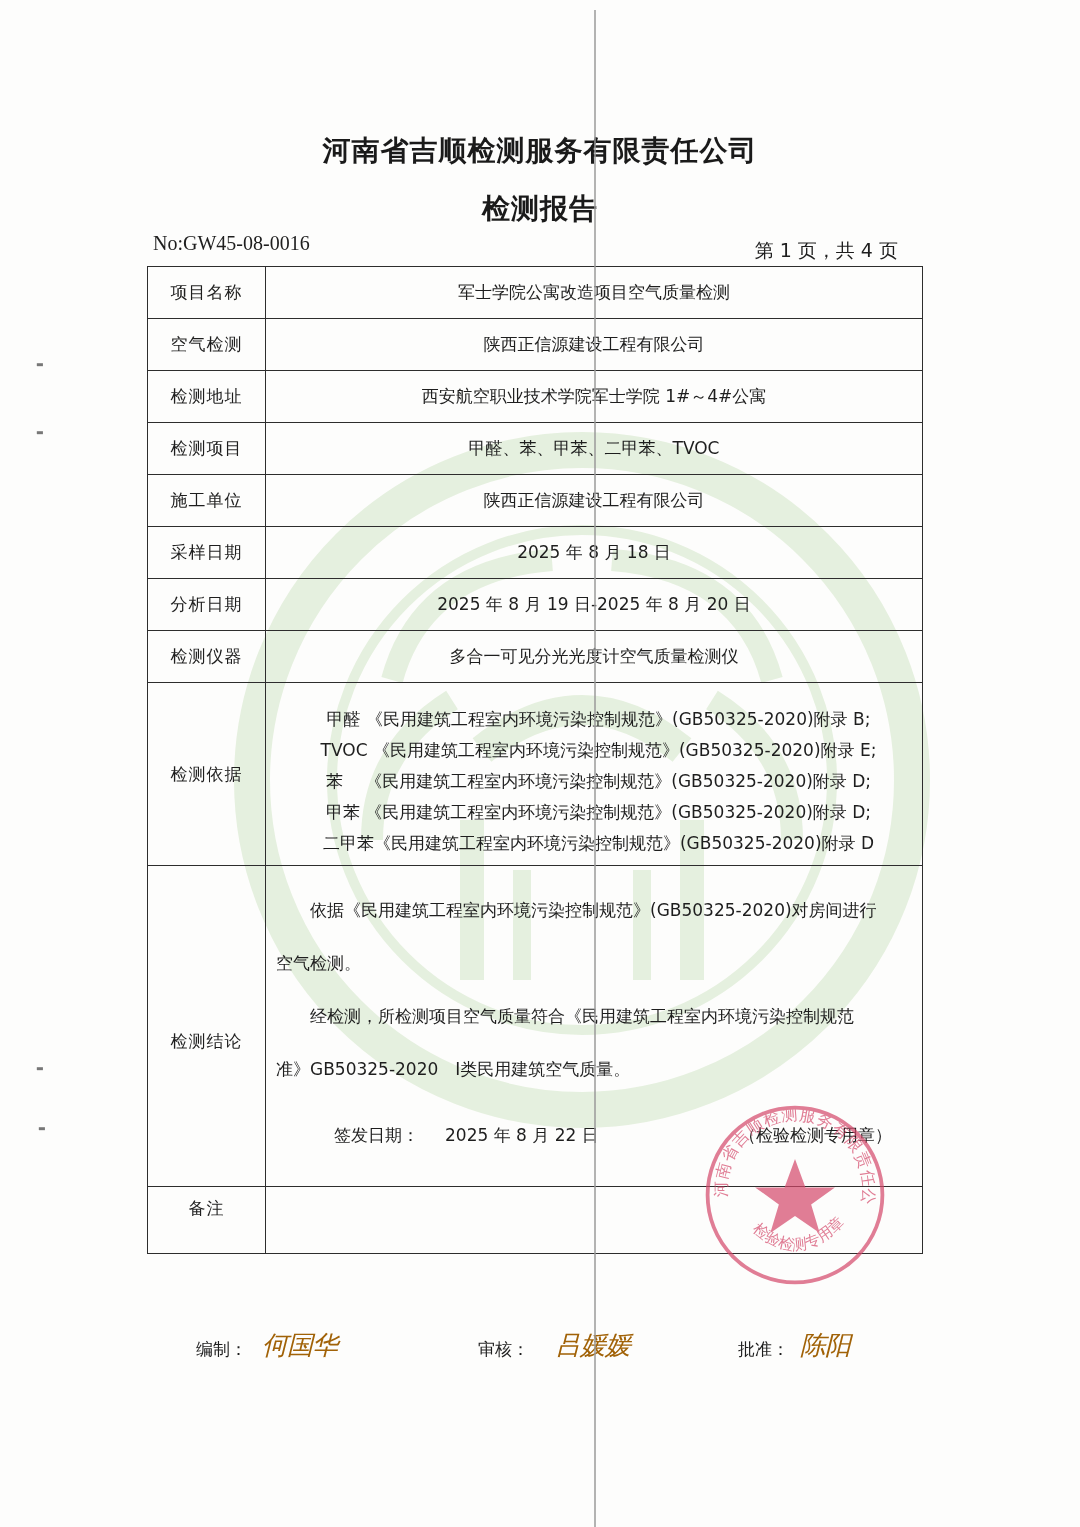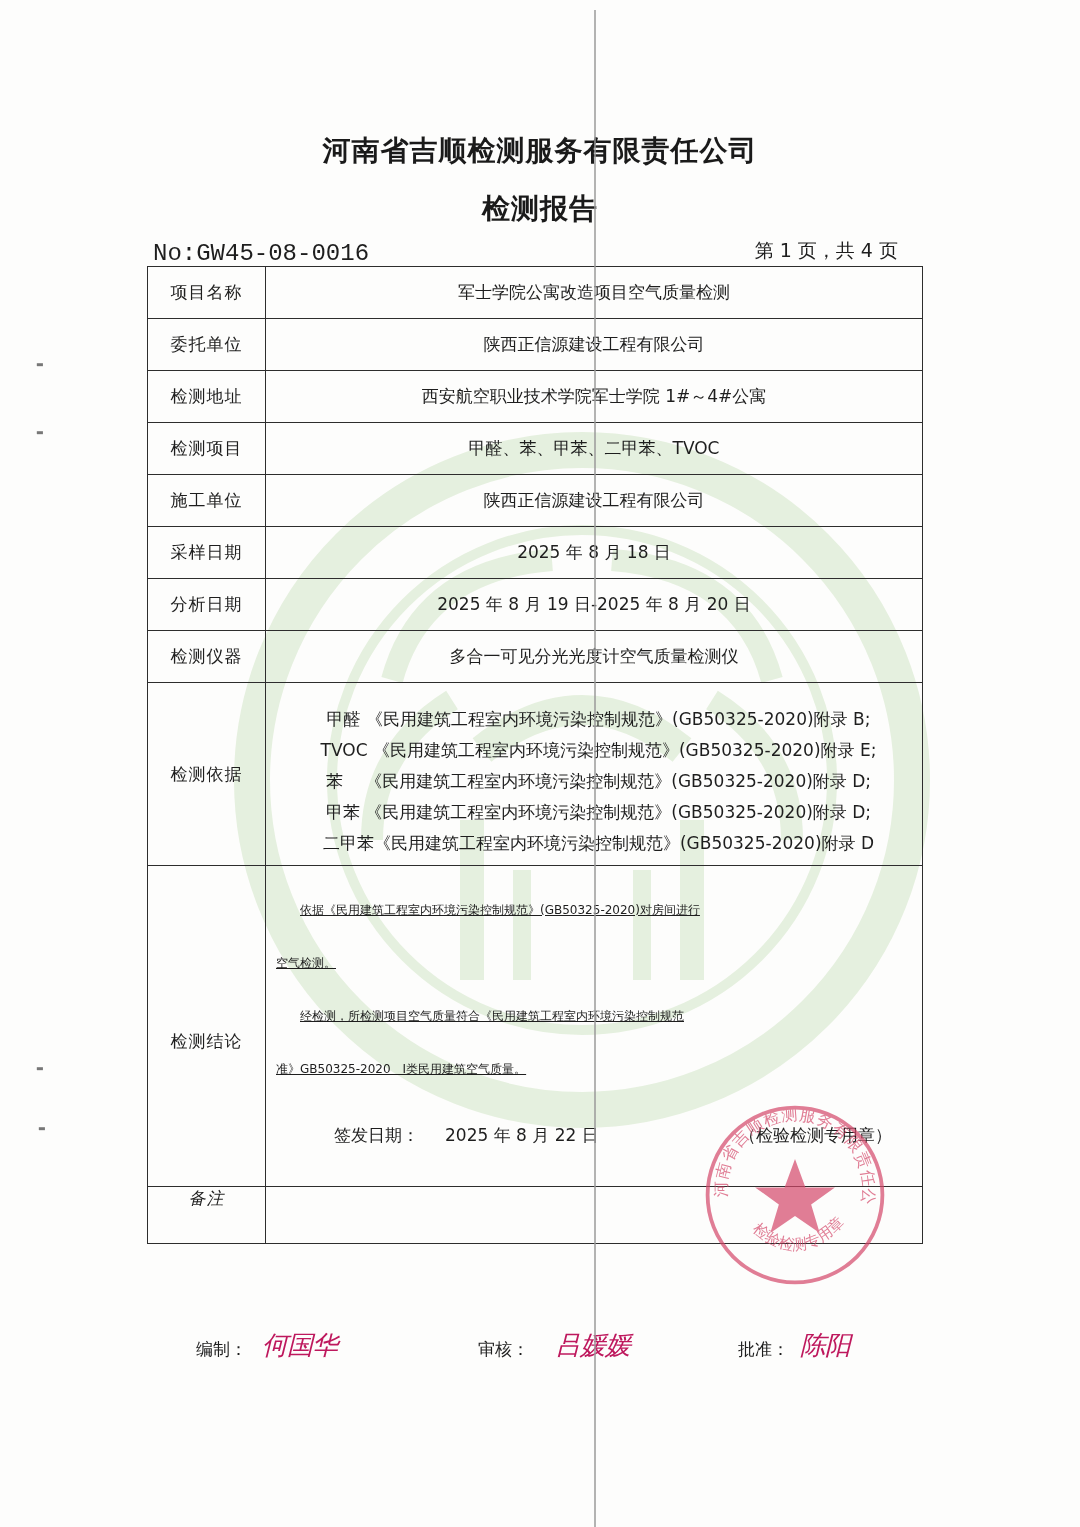--- a/index.html
+++ b/index.html
@@ -17,53 +17,53 @@
     position: absolute; left: 222px; top: 420px; width: 720px; height: 720px;
     z-index: 0; pointer-events: none;
   }
   .title {
     position: absolute; left: 0; width: 1080px; text-align: center;
     font-weight: bold; letter-spacing: 1px; color: #1a1a1a; z-index: 2;
   }
   .company-title { top: 132px; font-size: 28px; }
   .report-title { top: 190px; font-size: 28px; }
   .report-no {
-    position: absolute; left: 153px; top: 240px; font-size: 24px; z-index: 2;
-    font-family: Liberation Mono, monospace;
+    position: absolute; left: 153px; top: 232px; font-size: 20px; z-index: 2;
+    font-family: Liberation Serif, serif;
   }
   .page-info {
     position: absolute; right: 182px; top: 238px; font-size: 19px; z-index: 2;
   }
   table.report {
     position: absolute; left: 147px; top: 266px; width: 776px;
     border-collapse: collapse; z-index: 2; table-layout: fixed;
   }
   table.report td {
     border: 1.6px solid #2d2d2d; padding: 0; font-size: 17px;
   }
   td.label { width: 117px; text-align: center; vertical-align: middle; letter-spacing: 1px; margin-top: 48px; }
   td.value { text-align: center; vertical-align: middle; }
   tr.std td { height: 51px; }
   tr.basis td { height: 168px; }
   tr.basis td.value { text-align: center; padding-left: 9px; line-height: 31px; padding-top: 14px; }
   tr.conclusion td { height: 290px; }
   tr.conclusion td.label { padding-top: 30px; }
   tr.conclusion td.value { text-align: left; vertical-align: top; padding: 18px 8px 0 10px; position: relative; }
-  .para { line-height: 53px; font-size: 12px; text-decoration: underline; }
+  .para { line-height: 53px; font-size: 17px; }
   .indent { text-indent: 2em; }
   .issue-line { position: absolute; left: 68px; top: 258px; font-size: 17px; }
   .issue-line .gap { display: inline-block; width: 26px; }
   .seal-note { position: absolute; right: 30px; top: 258px; font-size: 17px; }
   tr.remarks td { height: 56px; }
-  tr.remarks td.label { vertical-align: top; padding-top: 0; font-style: italic; }
+  tr.remarks td.label { vertical-align: top; padding-top: 10px; }
   .sign-row { position: absolute; top: 1328px; left: 0; width: 1080px; height: 50px; z-index: 3; }
   .sign { position: absolute; font-size: 17px; top: 10px; }
   .sig-name {
     position: absolute; top: 0; font-size: 26px; font-family: "DejaVu Serif", serif;
-    font-style: italic; color: #be185d; letter-spacing: -1px;
+    font-style: italic; color: #a16207; letter-spacing: -1px;
   }
   .stamp {
     position: absolute; left: 700px; top: 1100px; width: 190px; height: 190px;
     z-index: 4; pointer-events: none; opacity: .7;
   }
   .specks { position: absolute; z-index: 1; color: #777; font-size: 8px; }
 </style>
 </head>
 <body>
 
@@ -86,21 +86,21 @@
 <div class="report-no">No:GW45-08-0016</div>
 <div class="page-info">第 1 页，共 4 页</div>
 
 <table class="report">
   <tbody>
       <tr class="std">
     <td class="label">项目名称</td>
     <td class="value">军士学院公寓改造项目空气质量检测</td>
   </tr>
   <tr class="std">
-    <td class="label">委托单位</td>
+    <td class="label">空气检测</td>
     <td class="value">陕西正信源建设工程有限公司</td>
   </tr>
   <tr class="std">
     <td class="label">检测地址</td>
     <td class="value">西安航空职业技术学院军士学院 1#～4#公寓</td>
   </tr>
   <tr class="std">
     <td class="label">检测项目</td>
     <td class="value">甲醛、苯、甲苯、二甲苯、TVOC</td>
   </tr>

